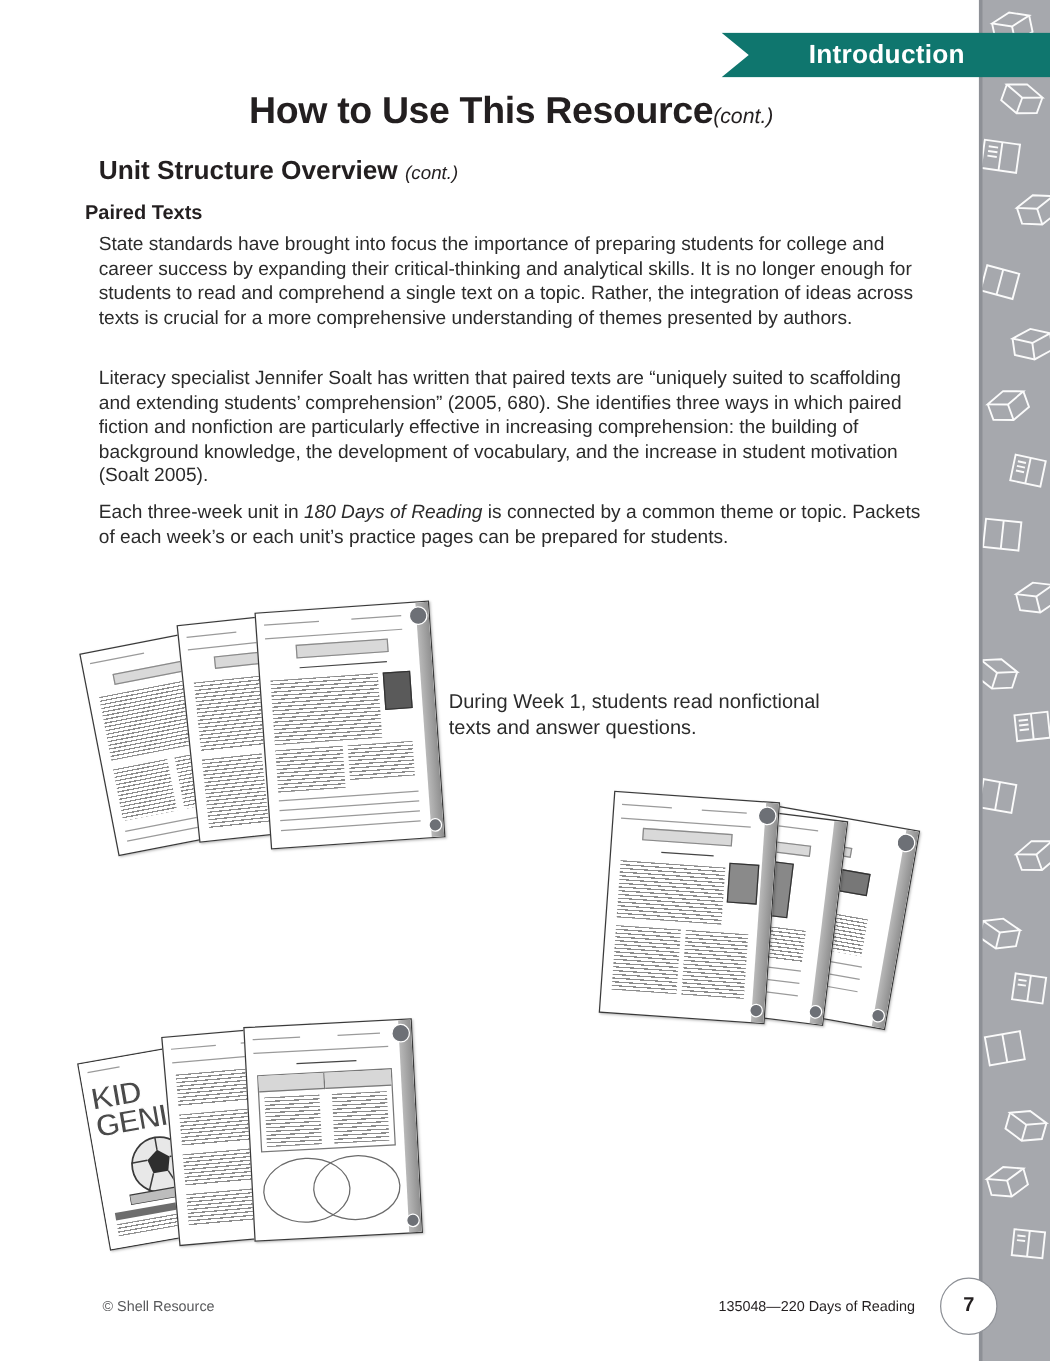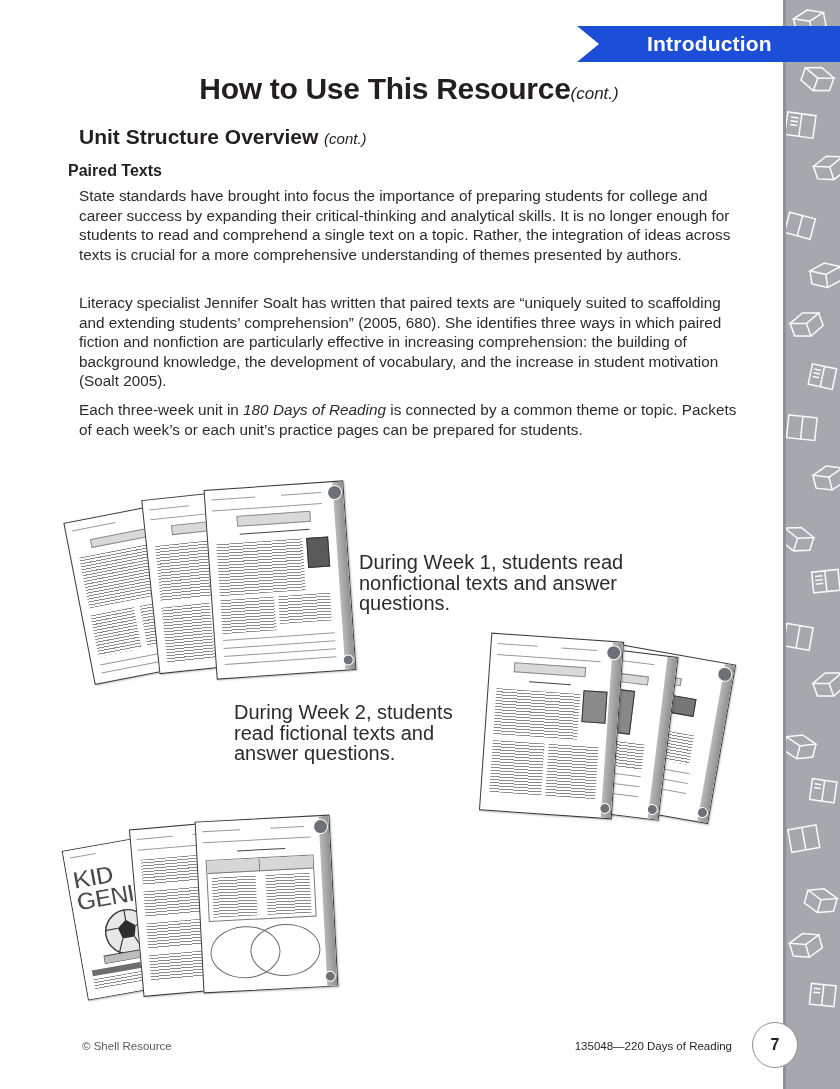--- a/index.html
+++ b/index.html
@@ -30,21 +30,21 @@
   #sidebar-edge {
     position: absolute; top: 0; right: 57px;
     width: 3px; height: 1089px; background: #ffffff;
   }
 
   
   #banner {
     position: absolute;
     left: 577px; top: 26px;
     width: 263px; height: 36px;
-    background: #1d4ed8;
+    background: #0f766e;
     color: #ffffff;
     font-size: 21px;
     font-weight: bold;
     letter-spacing: .2px;
     display: flex;
     align-items: center;
     justify-content: flex-start;
     padding-left: 70px;
     clip-path: polygon(0 0, 22px 50%, 0 100%, 100% 100%, 100% 0);
   }
@@ -96,21 +96,21 @@
     color: #2b2b2b;
   }
   #para1 { top: 186px; }
   #para2 { top: 293px; }
   #para3 { top: 400px; }
   .para i { }
 
   
   .caption {
     position: absolute;
-    font-size: 20px;
+    font-size: 16px;
     line-height: 20.5px;
     color: #2b2b2b;
   }
   #cap1 { left: 359px; top: 552px; width: 320px; }
   #cap2 { left: 234px; top: 702px; width: 250px; }
   #cap3 { left: 357px; top: 862px; width: 290px; }
 
   
   #footer-left {
     position: absolute; left: 82px; top: 1040px;
@@ -445,19 +445,18 @@
       </div>
       <div class="vennwrap" style="left:8px; top:106px; width:110px; height:52px;">
         <div class="venn" style="left:0; top:0; width:70px; height:52px;"></div>
         <div class="venn" style="right:0; top:0; width:70px; height:52px;"></div>
       </div>
       <div class="pgdot"></div>
     </div>
   </div>
 
   <div class="caption" id="cap1">During Week 1, students read nonfictional texts and answer questions.</div>
-  <div class="caption" id="cap2">During Week 2, students read fictional texts and answer questions.</div>
 
   <div id="footer-left">© Shell Resource</div>
   <div id="footer-right">135048—220 Days of Reading</div>
   <div id="page-number">7</div>
 
 </div>
 
 </body></html>

